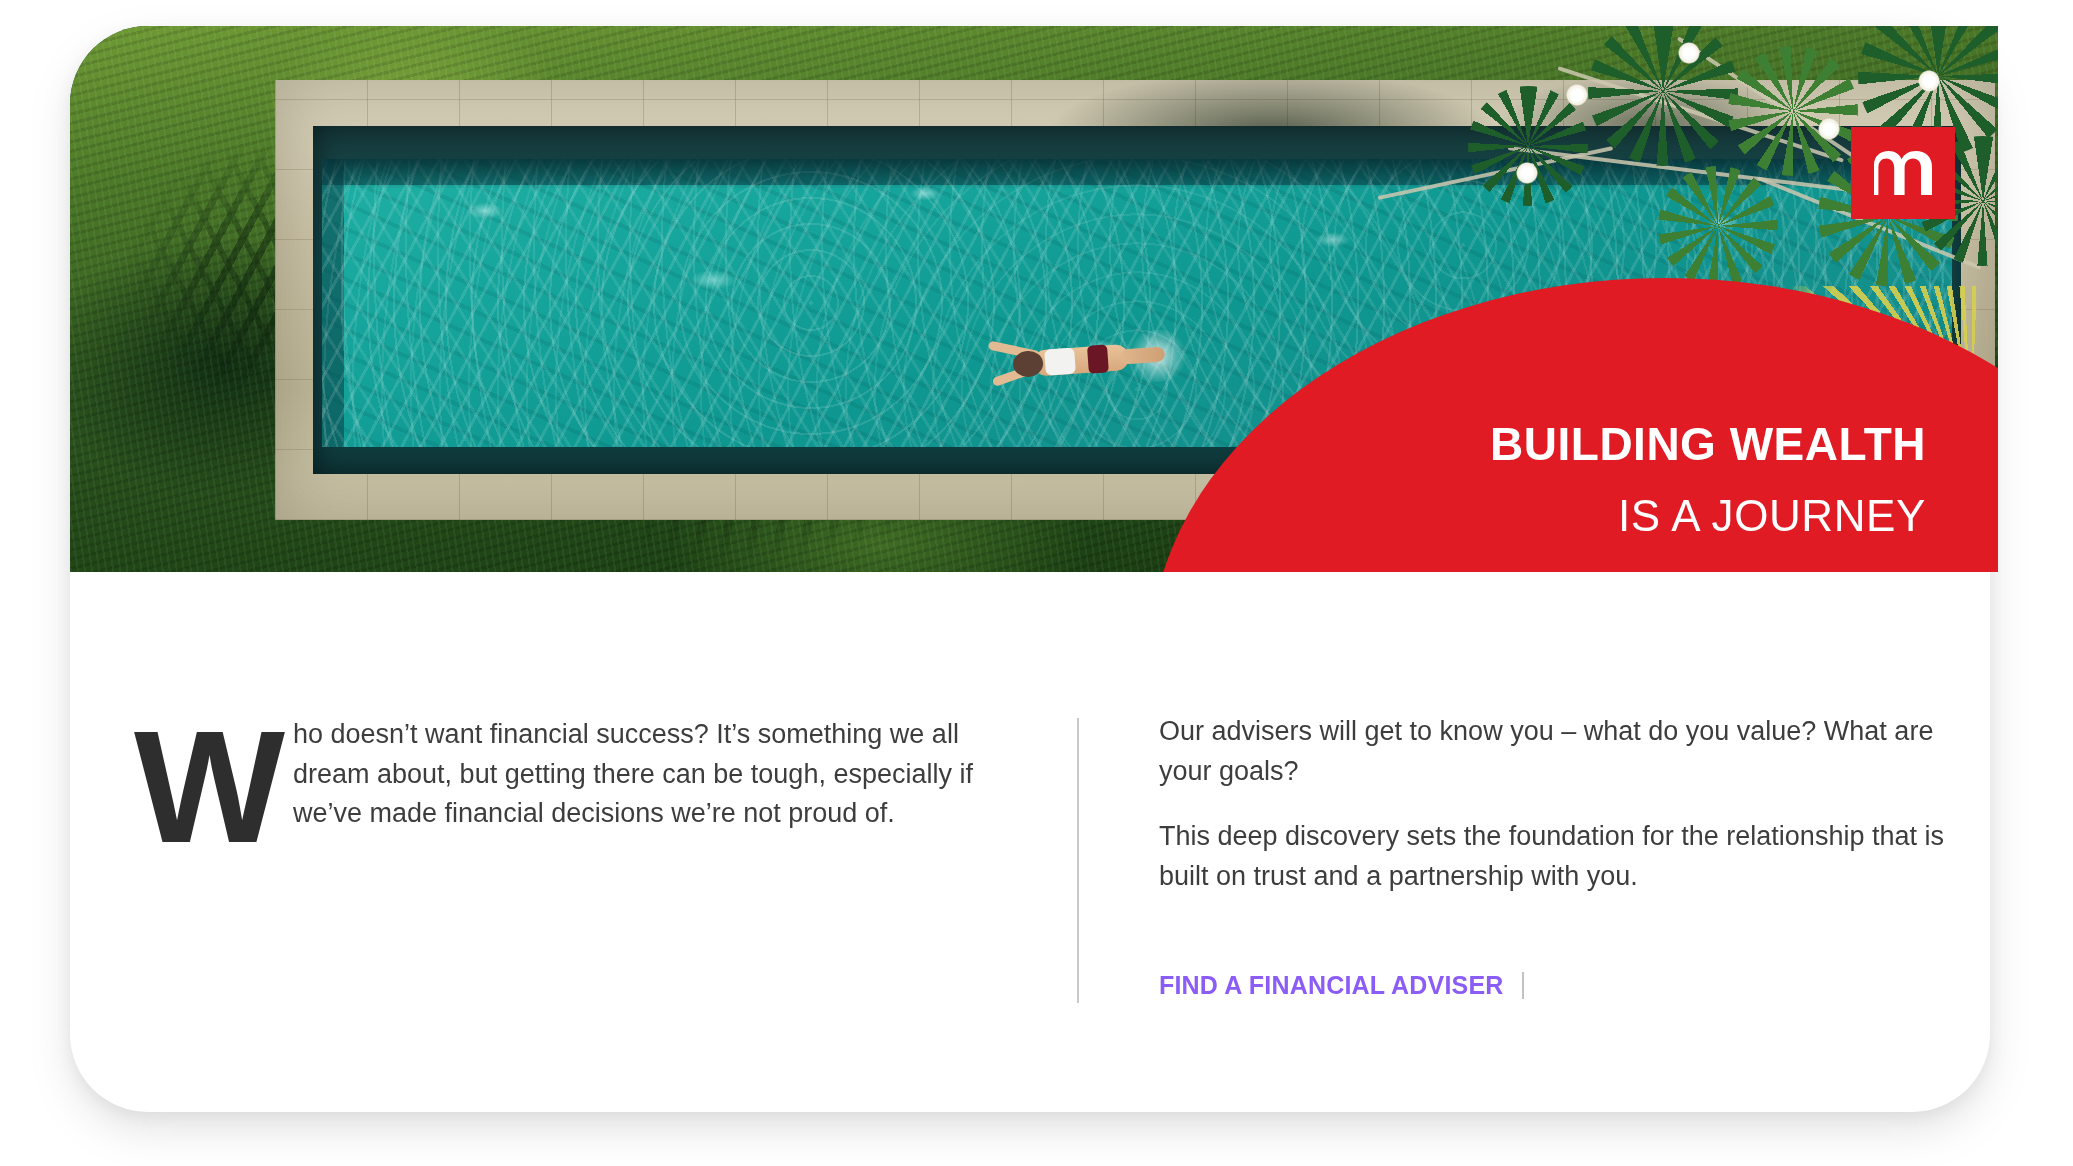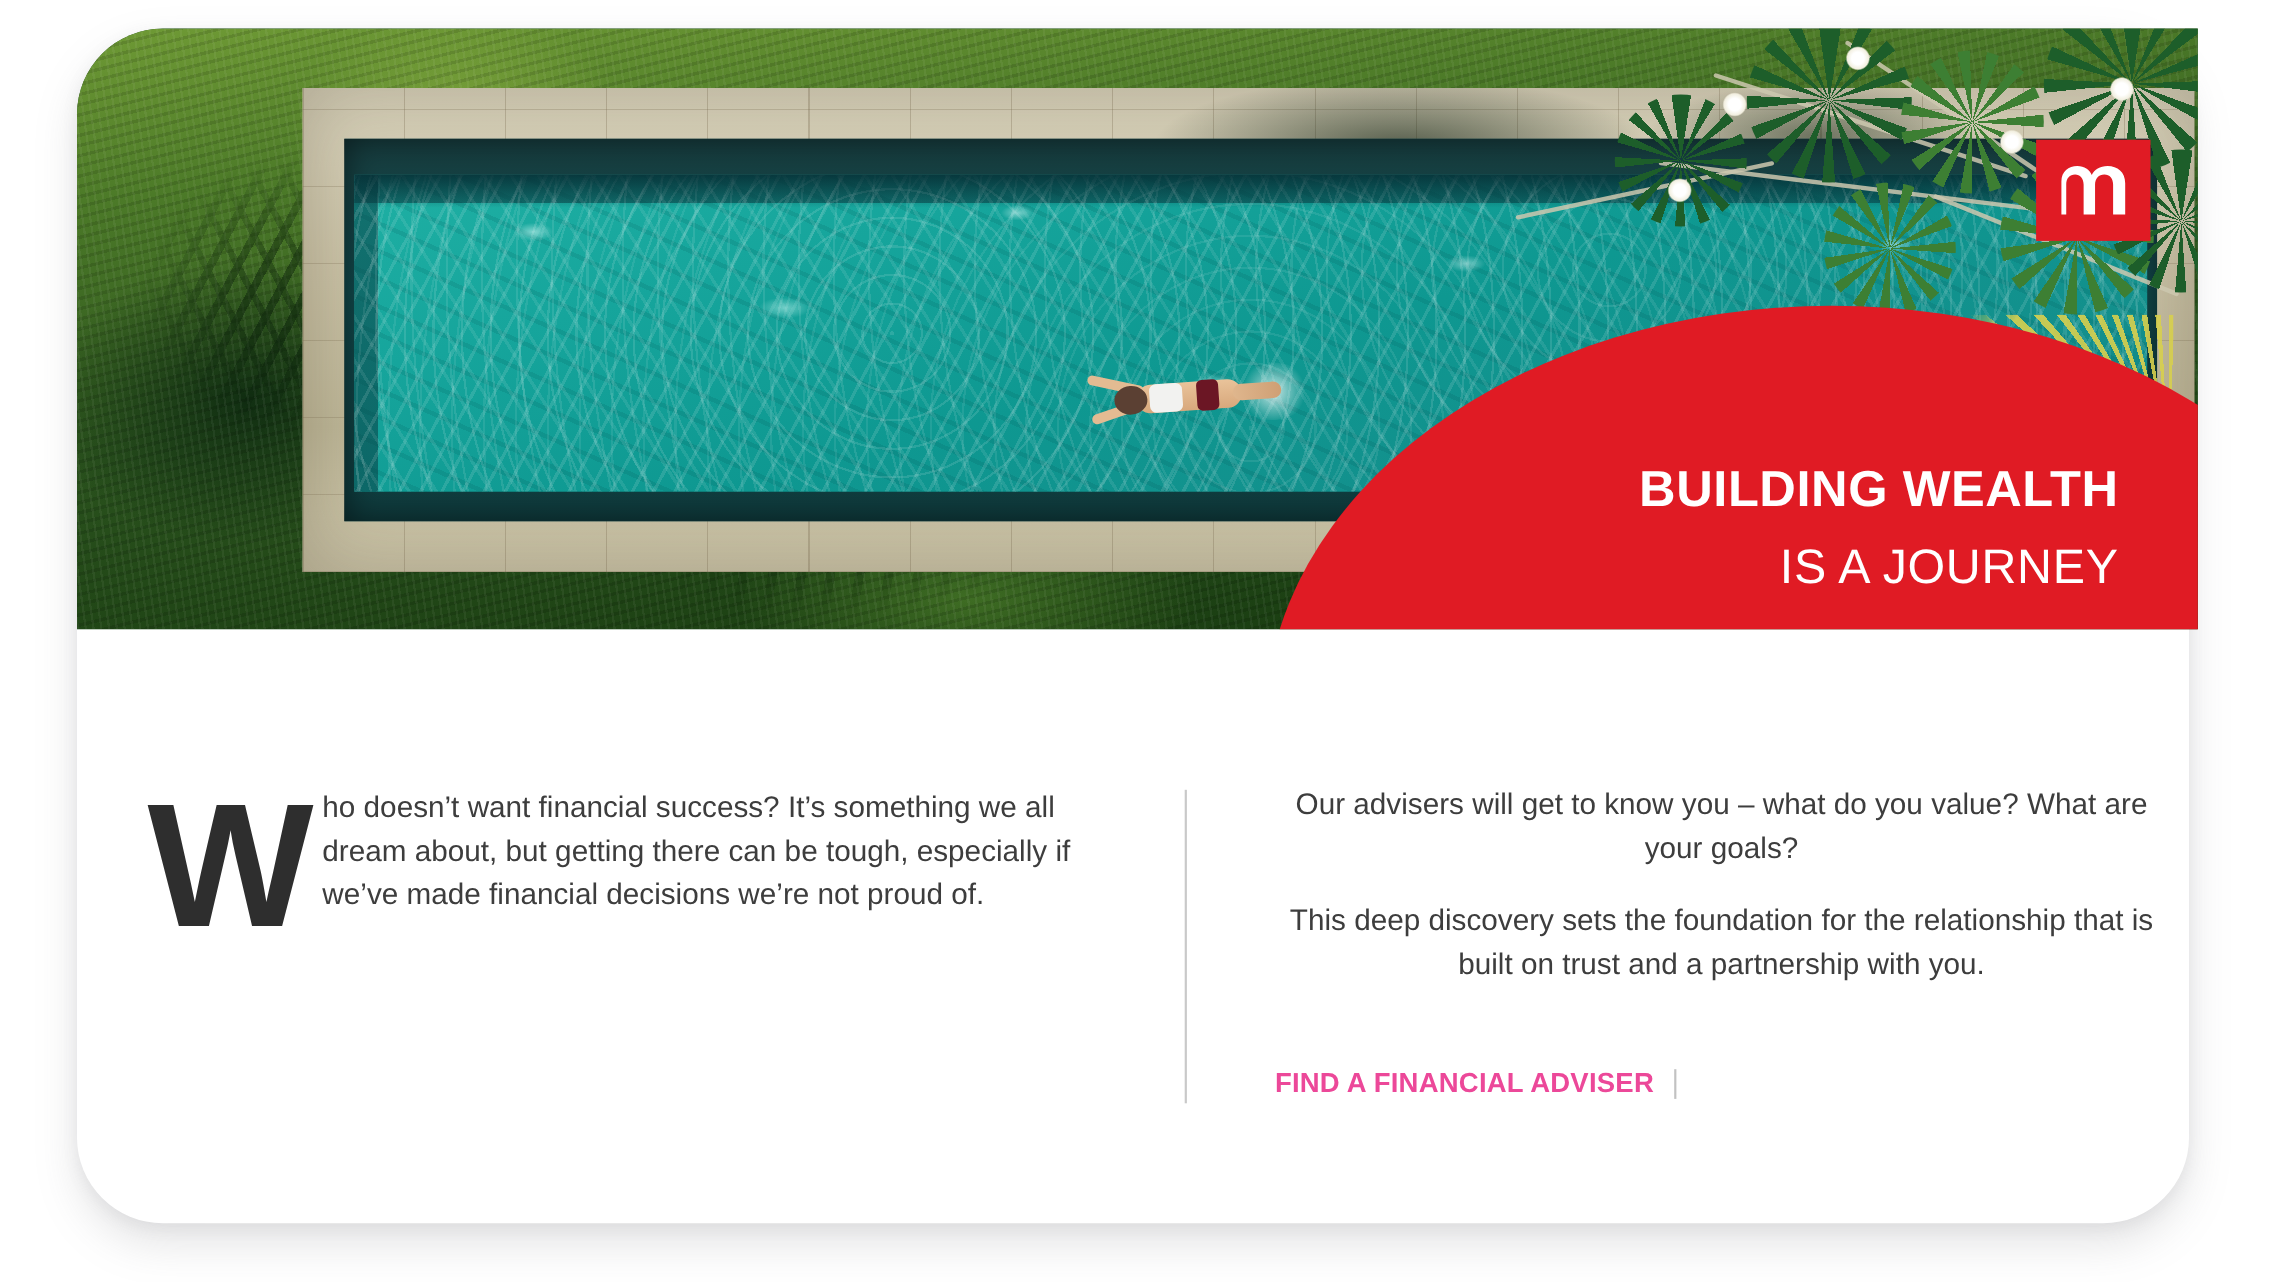--- a/index.html
+++ b/index.html
@@ -313,21 +313,20 @@
     position: absolute;
     left: 64px;
     top: 115px;
     width: 888px;
   }
   .col-right {
     position: absolute;
     left: 1089px;
     top: 112px;
     width: 812px;
-    text-align: center;
   }
 
   .divider {
     position: absolute;
     left: 1007px;
     top: 118px;
     width: 2px;
     height: 285px;
     background: #c9c9c9;
   }
@@ -353,21 +352,21 @@
 
   .links {
     margin-top: 74px;
     display: flex;
     align-items: center;
     gap: 18px;
   }
   .link {
     font-size: 25px;
     font-weight: 700;
-    color: #ec4899;
+    color: #8b5cf6;
     letter-spacing: .2px;
     text-decoration: none;
     white-space: nowrap;
   }
   .link-sep {
     width: 2px;
     height: 27px;
     background: #c2c2c2;
   }
 </style>

